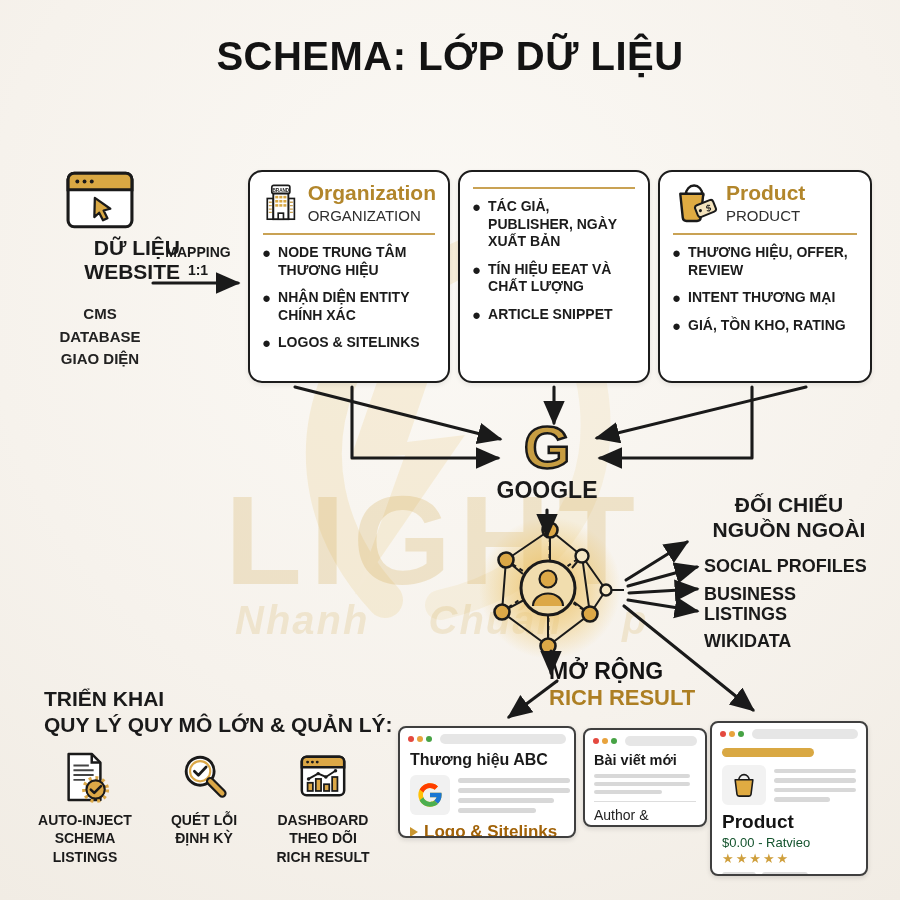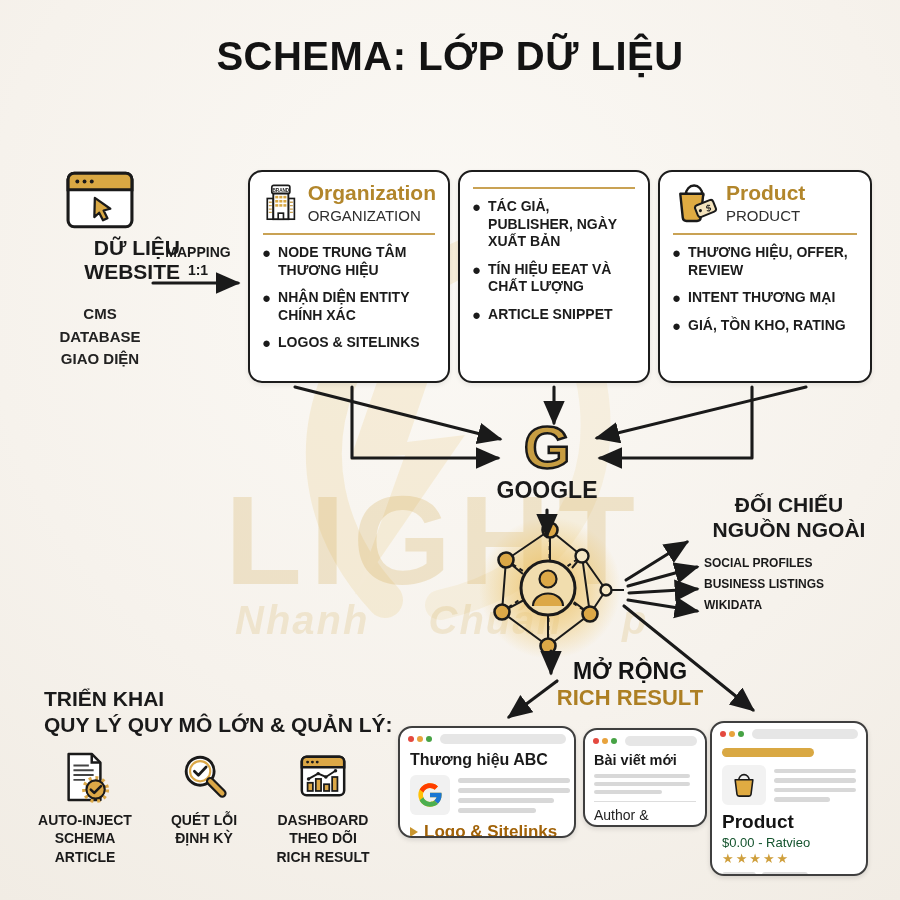--- a/index.html
+++ b/index.html
@@ -35,28 +35,28 @@
   .bullet .dot{font-size:15px;line-height:1.15;}
   
   .g-big{left:512px;top:418px;width:70px;text-align:center;font-size:60px;font-weight:800;line-height:1;
     color:#c79d42;-webkit-text-stroke:2.5px #191919;}
   .g-label{left:482px;top:477px;width:130px;text-align:center;font-size:23px;font-weight:800;}
   
   .kg-text{left:348px;top:545px;width:142px;text-align:center;font-size:21px;font-weight:800;line-height:1.22;}
   .kg-gold{color:#ad7f23;}
   
   .ext-head{left:698px;top:492px;width:182px;text-align:center;font-size:21px;font-weight:800;line-height:1.2;}
-  .ext-item{font-size:12px;font-weight:600;margin-bottom:8px;line-height:1.1;}
+  .ext-item{font-size:18px;font-weight:600;margin-bottom:8px;line-height:1.1;}
   .ext-list{left:704px;top:557px;width:180px;}
   
-  .rich-head{left:549px;top:657px;width:162px;text-align:center;font-weight:800;line-height:1.22;}
+  .rich-head{left:549px;top:657px;width:162px;text-align:left;font-weight:800;line-height:1.22;}
   .rich-l1{font-size:23px;color:#131313;}
   .rich-l2{font-size:22px;color:#ad7f23;}
   
-  .bcard{position:absolute;background:#fff;border:2px solid #3f3f3f;border-radius:14px;overflow:hidden;
+  .bcard{position:absolute;background:#fff;border:2px solid #3f3f3f;border-radius:8px;overflow:hidden;
     box-shadow:0 2px 5px rgba(0,0,0,.12);box-sizing:border-box;}
   .chrome{display:flex;align-items:center;padding:6px 8px 2px 8px;}
   .cdot{width:6px;height:6px;border-radius:50%;margin-right:3px;}
   .cdot.r{background:#e4493f}.cdot.o{background:#e8a33d}.cdot.g{background:#47a345}
   .chrome-pill{flex:1;height:10px;background:#e6e6e6;border-radius:6px;margin-left:5px;}
   .skl{background:#d8d8d8;border-radius:3px;}
   .card-body{padding:2px 10px 6px 10px;}
   .bc-title{font-size:16px;font-weight:800;margin:3px 0 6px 0;}
   .bc-row{display:flex;align-items:center;gap:8px;}
   .logo-box{width:40px;height:40px;background:#f1f1f1;border-radius:6px;display:flex;align-items:center;justify-content:center;flex-shrink:0;}
@@ -339,21 +339,21 @@
       <svg width="52" height="52" viewBox="0 0 54 54">
         <path d="M10,3 h24 l9,9 v39 h-33 z" fill="#fff" stroke="#1a1a1a" stroke-width="2.6" stroke-linejoin="round"></path>
         <path d="M34,3 v9 h9" fill="none" stroke="#1a1a1a" stroke-width="2.6"></path>
         <path d="M15,15 h16 M15,20 h21 M15,25 h21 M15,30 h12" stroke="#444" stroke-width="2"></path>
         <circle cx="38" cy="40" r="12" fill="none" stroke="#dca847" stroke-width="4" stroke-dasharray="3,4"></circle>
         <circle cx="38" cy="40" r="9.5" fill="#dca847" stroke="#1a1a1a" stroke-width="2.2"></circle>
         <path d="M33,40 l3.6,3.6 7,-7.2" fill="none" stroke="#1a1a1a" stroke-width="2.6" stroke-linecap="round" stroke-linejoin="round"></path>
       </svg>
       <div class="dep-label pre">AUTO-INJECT
 SCHEMA
-ARTICLE</div>
+LISTINGS</div>
     </div>
     <div class="dep-item">
       <svg width="52" height="52" viewBox="0 0 54 54">
         <circle cx="23" cy="21" r="14.5" fill="#fff" stroke="#1a1a1a" stroke-width="3"></circle>
         <circle cx="23" cy="21" r="10.5" fill="none" stroke="#dca847" stroke-width="2.2"></circle>
         <path d="M17,21 l4.2,4.2 8,-8.6" fill="none" stroke="#1a1a1a" stroke-width="2.8" stroke-linecap="round" stroke-linejoin="round"></path>
         <path d="M33.5,31.5 L46,44" stroke="#1a1a1a" stroke-width="9" stroke-linecap="round"></path>
         <path d="M33.5,31.5 L46,44" stroke="#dca847" stroke-width="4.5" stroke-linecap="round"></path>
       </svg>
       <div class="dep-label pre">QUÉT LỖI

